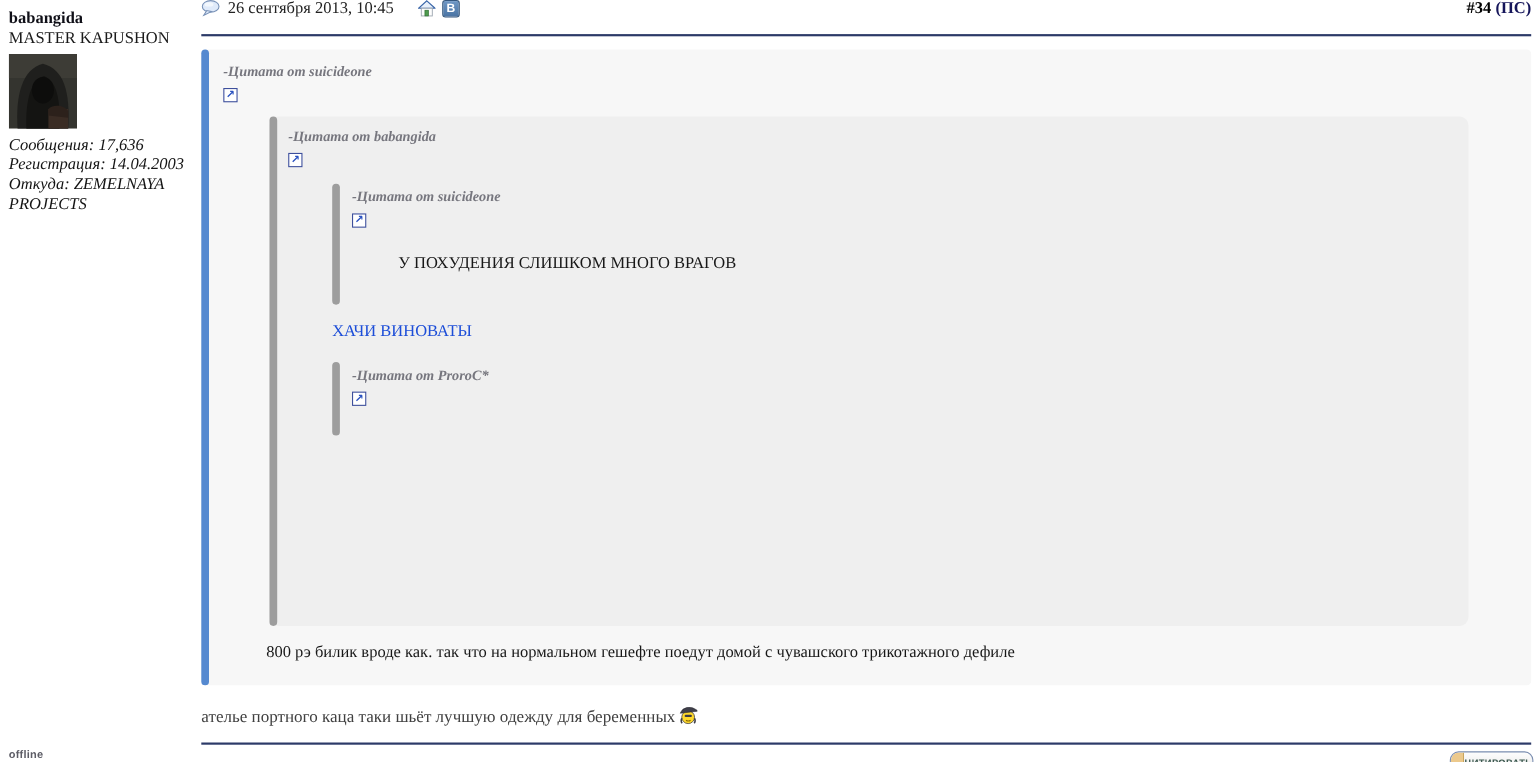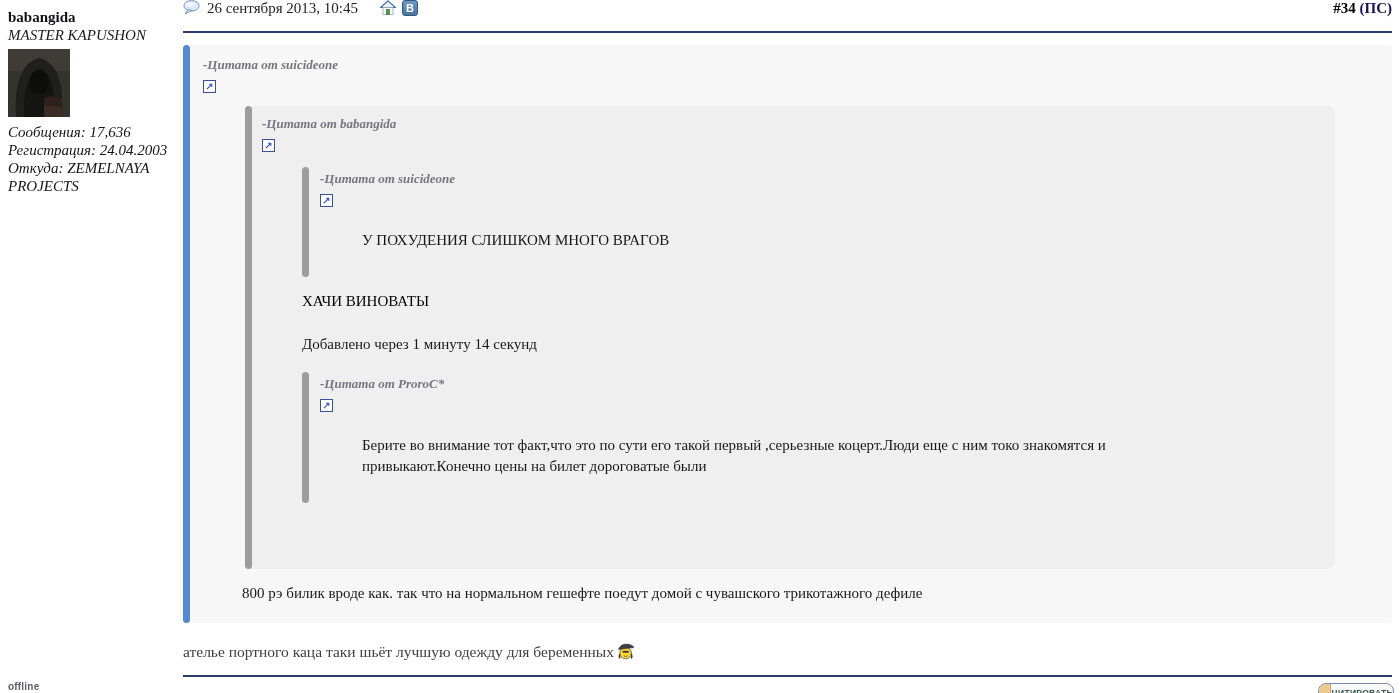--- a/index.html
+++ b/index.html
@@ -8,21 +8,21 @@
     position: relative;
     overflow: hidden;
     background: #ffffff;
     font-family: "Liberation Serif", serif;
     color: #1a1a1a;
   }
 
   
   .user-panel { position: absolute; left: 8px; top: 8px; width: 172px; }
   .username { font-size: 15px; font-weight: bold; color: #101018; line-height: 18px; cursor: pointer; }
-  .user-title { font-size: 15px; line-height: 18px; color: #1a1a1a; font-style: italic; }
+  .user-title { font-size: 15px; line-height: 18px; color: #1a1a1a; }
   .avatar { width: 62px; height: 68px; margin-top: 5px; display: block; cursor: pointer; }
   .stats { margin-top: 6px; font-size: 15px; line-height: 18px; color: #141414; font-style: italic; }
   .offline-badge {
     position: absolute; left: 8px; bottom: 1px;
     font-family: "Liberation Sans", sans-serif;
     font-size: 10px; font-weight: bold; color: #5d5d66; letter-spacing: 0.2px;
   }
 
   
   .post-header {
@@ -73,21 +73,21 @@
 
   .q2 {
     position: relative; margin: 12px 0 0 42px; width: 1090px; min-height: 463px;
     background: #efefef; border-radius: 8px;
     padding: 10px 18px 20px 17px;
   }
 
   .q3 { position: relative; margin: 14px 0 0 40px; padding: 4px 0 26px 18px; }
   .q3-body { margin: 22px 0 0 42px; max-width: 865px; font-size: 15px; line-height: 21px; color: #181818; }
 
-  .q-line { margin: 14px 0 0 40px; font-size: 15px; line-height: 21px; color: #000000; }
+  .q-line { margin: 14px 0 0 40px; font-size: 15px; line-height: 21px; color: #1d4ed8; }
   .q-added { margin: 22px 0 0 40px; font-size: 15px; line-height: 21px; color: #181818; }
   .q-line-tight { margin-top: 6px; }
   .q1-text { margin: 14px 0 0 39px; font-size: 15px; line-height: 21px; color: #181818; }
   .q3b-margin { margin-top: 17px; }
 
   
   .message {
     position: absolute; left: 183px; top: 641px;
     font-size: 15.5px; line-height: 21px; color: #404040;
   }
@@ -128,21 +128,21 @@
         <rect x="0" y="0" width="62" height="22" fill="#3d3c36"></rect>
         <path d="M8 68 C6 38 12 14 31 9 C50 14 56 34 54 68 Z" fill="#1f1f1d"></path>
         <path d="M16 68 C15 42 20 24 32 20 C44 25 47 42 46 68 Z" fill="#141412"></path>
         <ellipse cx="31" cy="33" rx="10" ry="12" fill="#0d0d0c"></ellipse>
         <path d="M36 50 L54 50 L54 68 L36 68 Z" fill="#3a2c24"></path>
         <path d="M36 50 C40 46 50 46 54 52 L54 58 L36 56 Z" fill="#2c211b"></path>
       </svg>
     </span>
     <div class="stats">
       <div>Сообщения: 17,636</div>
-      <div>Регистрация: 24.04.2003</div>
+      <div>Регистрация: 14.04.2003</div>
       <div>Откуда: ZEMELNAYA PROJECTS</div>
     </div>
   </aside>
   <div class="offline-badge">offline</div>
 
   <div class="post-header">
     <span class="bubble-icon">
       <svg width="17" height="15" viewBox="0 0 17 15">
         <ellipse cx="8.5" cy="5.8" rx="7.6" ry="5.2" fill="#dfeafa" stroke="#7a93b8" stroke-width="1"></ellipse>
         <path d="M5 9.6 L2.2 14 L9.2 10.4 Z" fill="#dfeafa" stroke="#7a93b8" stroke-width="1"></path>
@@ -177,28 +177,26 @@
 
       
       <div class="q3">
         <div class="quote-bar bar-gray"></div>
         <div class="q-head">-Цитата от suicideone</div>
         <a class="plink"><span>↗</span></a>
         <div class="q3-body">У ПОХУДЕНИЯ СЛИШКОМ МНОГО ВРАГОВ</div>
       </div>
 
       <div class="q-line">ХАЧИ ВИНОВАТЫ</div>
-      <div class="q-added">Добавлено через 1 минуту 14 секунд</div>
 
       
       <div class="q3 q3b-margin">
         <div class="quote-bar bar-gray"></div>
         <div class="q-head">-Цитата от ProroC*</div>
         <a class="plink"><span>↗</span></a>
-        <div class="q3-body">Берите во внимание тот факт,что это по сути его такой первый ,серьезные коцерт.Люди еще с ним токо знакомятся и привыкают.Конечно цены на билет дороговатые были</div>
       </div>
 
     </div>
 
     <div class="q1-text">800 рэ билик вроде как. так что на нормальном гешефте поедут домой с чувашского трикотажного дефиле</div>
   </div>
 
   <div class="message">
     <span>ателье портного каца таки шьёт лучшую одежду для беременных</span><span class="smiley">
       <svg width="18" height="17" viewBox="0 0 18 17">

